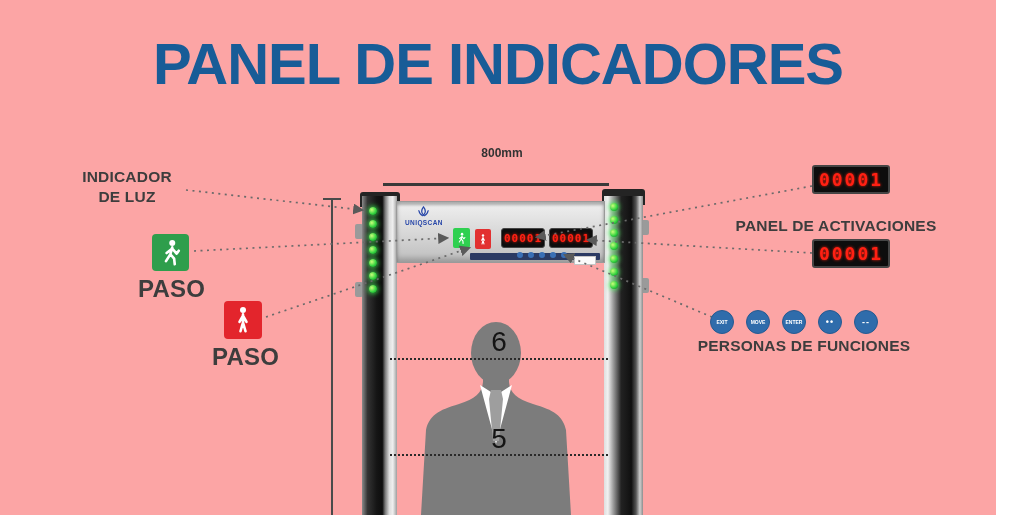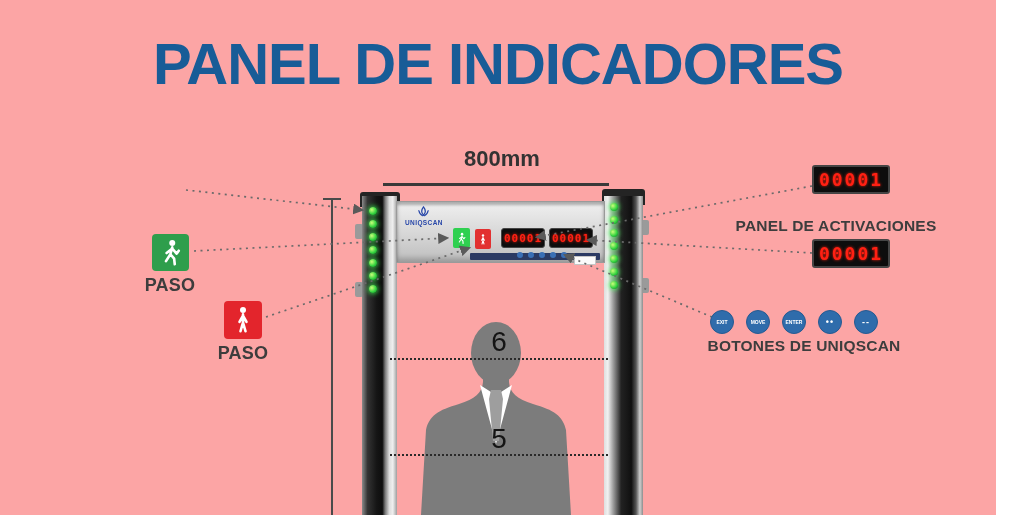--- a/index.html
+++ b/index.html
@@ -9,25 +9,25 @@
   .abs { position:absolute; }
 
   
   .title { left:0; right:0; top:30px; text-align:center;
            font-size:58px; font-weight:700; letter-spacing:-1px;
            color:#185c97; z-index:6; }
 
   
   .lbl { color:#3d3d3d; font-weight:700; font-size:15.5px; letter-spacing:.2px;
          text-align:center; z-index:6; }
-  .lbl.big { font-size:18px; }
+  .lbl.big { font-size:24px; }
 
   
   .width-label { left:397px; top:146px; width:210px; text-align:center;
-                 font-size:22px; font-weight:700; color:#333; z-index:2; }
+                 font-size:12px; font-weight:700; color:#333; z-index:2; }
   .width-line  { left:383px; top:183px; width:226px; height:3px; background:#3a3a3a; z-index:2; }
   .vmeasure    { left:331px; top:199px; width:2px; height:316px; background:#4a4a4a; z-index:2; }
   .vmeasure-cap{ left:323px; top:198px; width:18px; height:2px; background:#4a4a4a; z-index:2; }
 
   
   .post-left  { left:362px; top:196px; width:35px; height:319px; z-index:1;
      background:linear-gradient(90deg,#8a8a8a 0%,#333 16%,#151515 42%,#0e0e0e 58%,#777 66%,#dcdcdc 78%,#efefef 88%,#9e9e9e 100%); }
   .post-right { left:604px; top:196px; width:39px; height:319px; z-index:1;
      background:linear-gradient(90deg,#dedede 0%,#f1f1f1 10%,#9a9a9a 24%,#222 44%,#101010 70%,#555 82%,#cfcfcf 92%,#8d8d8d 100%); }
   .post-cap-left  { left:360px; top:192px; width:40px; height:15px; background:#242424; border-radius:3px 3px 0 0; z-index:1; }
@@ -196,20 +196,24 @@
     <g stroke="#6a6a6a" stroke-width="1.7" stroke-dasharray="2 4.5" fill="none">
       <line x1="186" y1="190" x2="362" y2="210" marker-end="url(#arrow)"></line>
       <line x1="194" y1="251" x2="447" y2="238" marker-end="url(#arrow)"></line>
       <line x1="266" y1="317" x2="469" y2="248" marker-end="url(#arrow)"></line>
       <line x1="812" y1="186" x2="537" y2="237" marker-end="url(#arrow)"></line>
       <line x1="812" y1="253" x2="588" y2="240" marker-end="url(#arrow)"></line>
       <line x1="712" y1="317" x2="565" y2="255" marker-end="url(#arrow)"></line>
     </g>
   </svg>
 
+  <div class="abs lbl" style="left:62px;top:167px;width:130px;line-height:1.3">
+    <div>INDICADOR</div>
+    <div>DE LUZ</div>
+  </div>
 
   <div class="abs sign paso-sign">
     <svg width="30" height="30" viewBox="0 0 24 24">
         <use href="#walk-man"></use>
       </svg>
   </div>
   <div class="abs lbl big" style="left:138px;top:275px;width:64px">PASO</div>
 
   <div class="abs sign alto-sign">
     <svg width="30" height="30" viewBox="0 0 24 24">
@@ -223,15 +227,15 @@
   <div class="abs lbl" style="left:716px;top:217px;width:240px">PANEL DE ACTIVACIONES</div>
   <div class="abs led big" style="left:812px;top:239px">00001</div>
 
   <div class="abs btn-row">
     <button class="fbtn">EXIT</button>
     <button class="fbtn">MOVE</button>
     <button class="fbtn">ENTER</button>
     <button class="fbtn sym">••</button>
     <button class="fbtn sym">--</button>
   </div>
-  <div class="abs lbl" style="left:694px;top:337px;width:220px">BOTONES DE UNIQSCAN</div>
+  <div class="abs lbl" style="left:694px;top:337px;width:220px">PERSONAS DE FUNCIONES</div>
 
 </div>
 
 </body></html>

